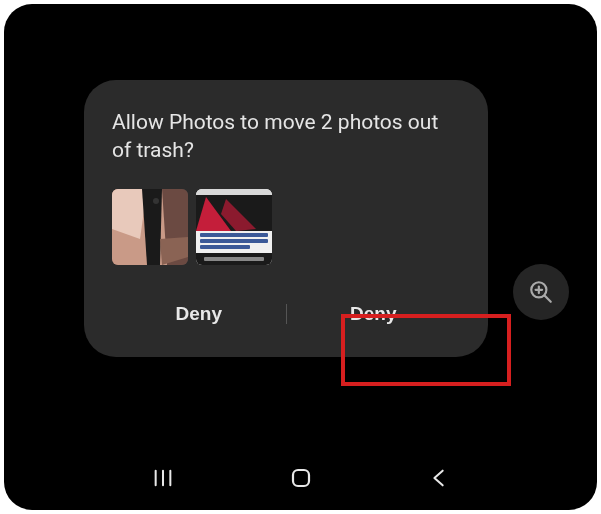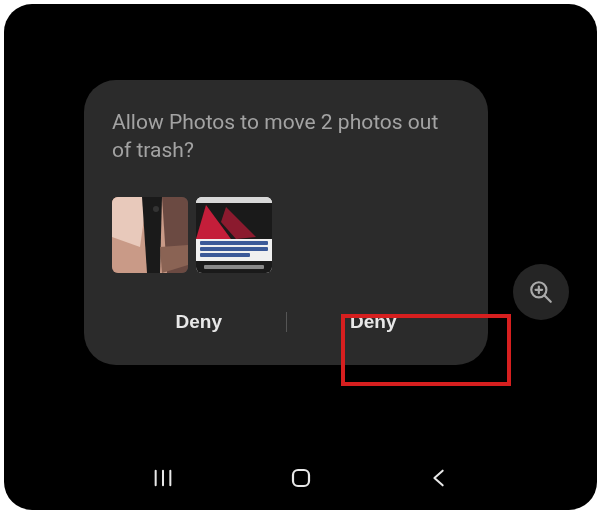--- a/index.html
+++ b/index.html
@@ -27,25 +27,25 @@
     .dialog {
       position: absolute;
       top: 76px;
       left: 80px;
       width: 404px;
       background: #2b2b2b;
       border-radius: 32px;
       padding: 28px 28px 20px 28px;
     }
     .dialog-title {
-      color: #a3a3a3;
+      color: #e5e5e5;
       font-size: 21px;
       font-weight: 400;
       line-height: 1.35;
-      margin-bottom: 32px;
+      margin-bottom: 24px;
     }
     .thumbnails {
       display: flex;
       gap: 8px;
       margin-bottom: 26px;
     }
     .thumb {
       width: 76px;
       height: 76px;
       border-radius: 6px;

